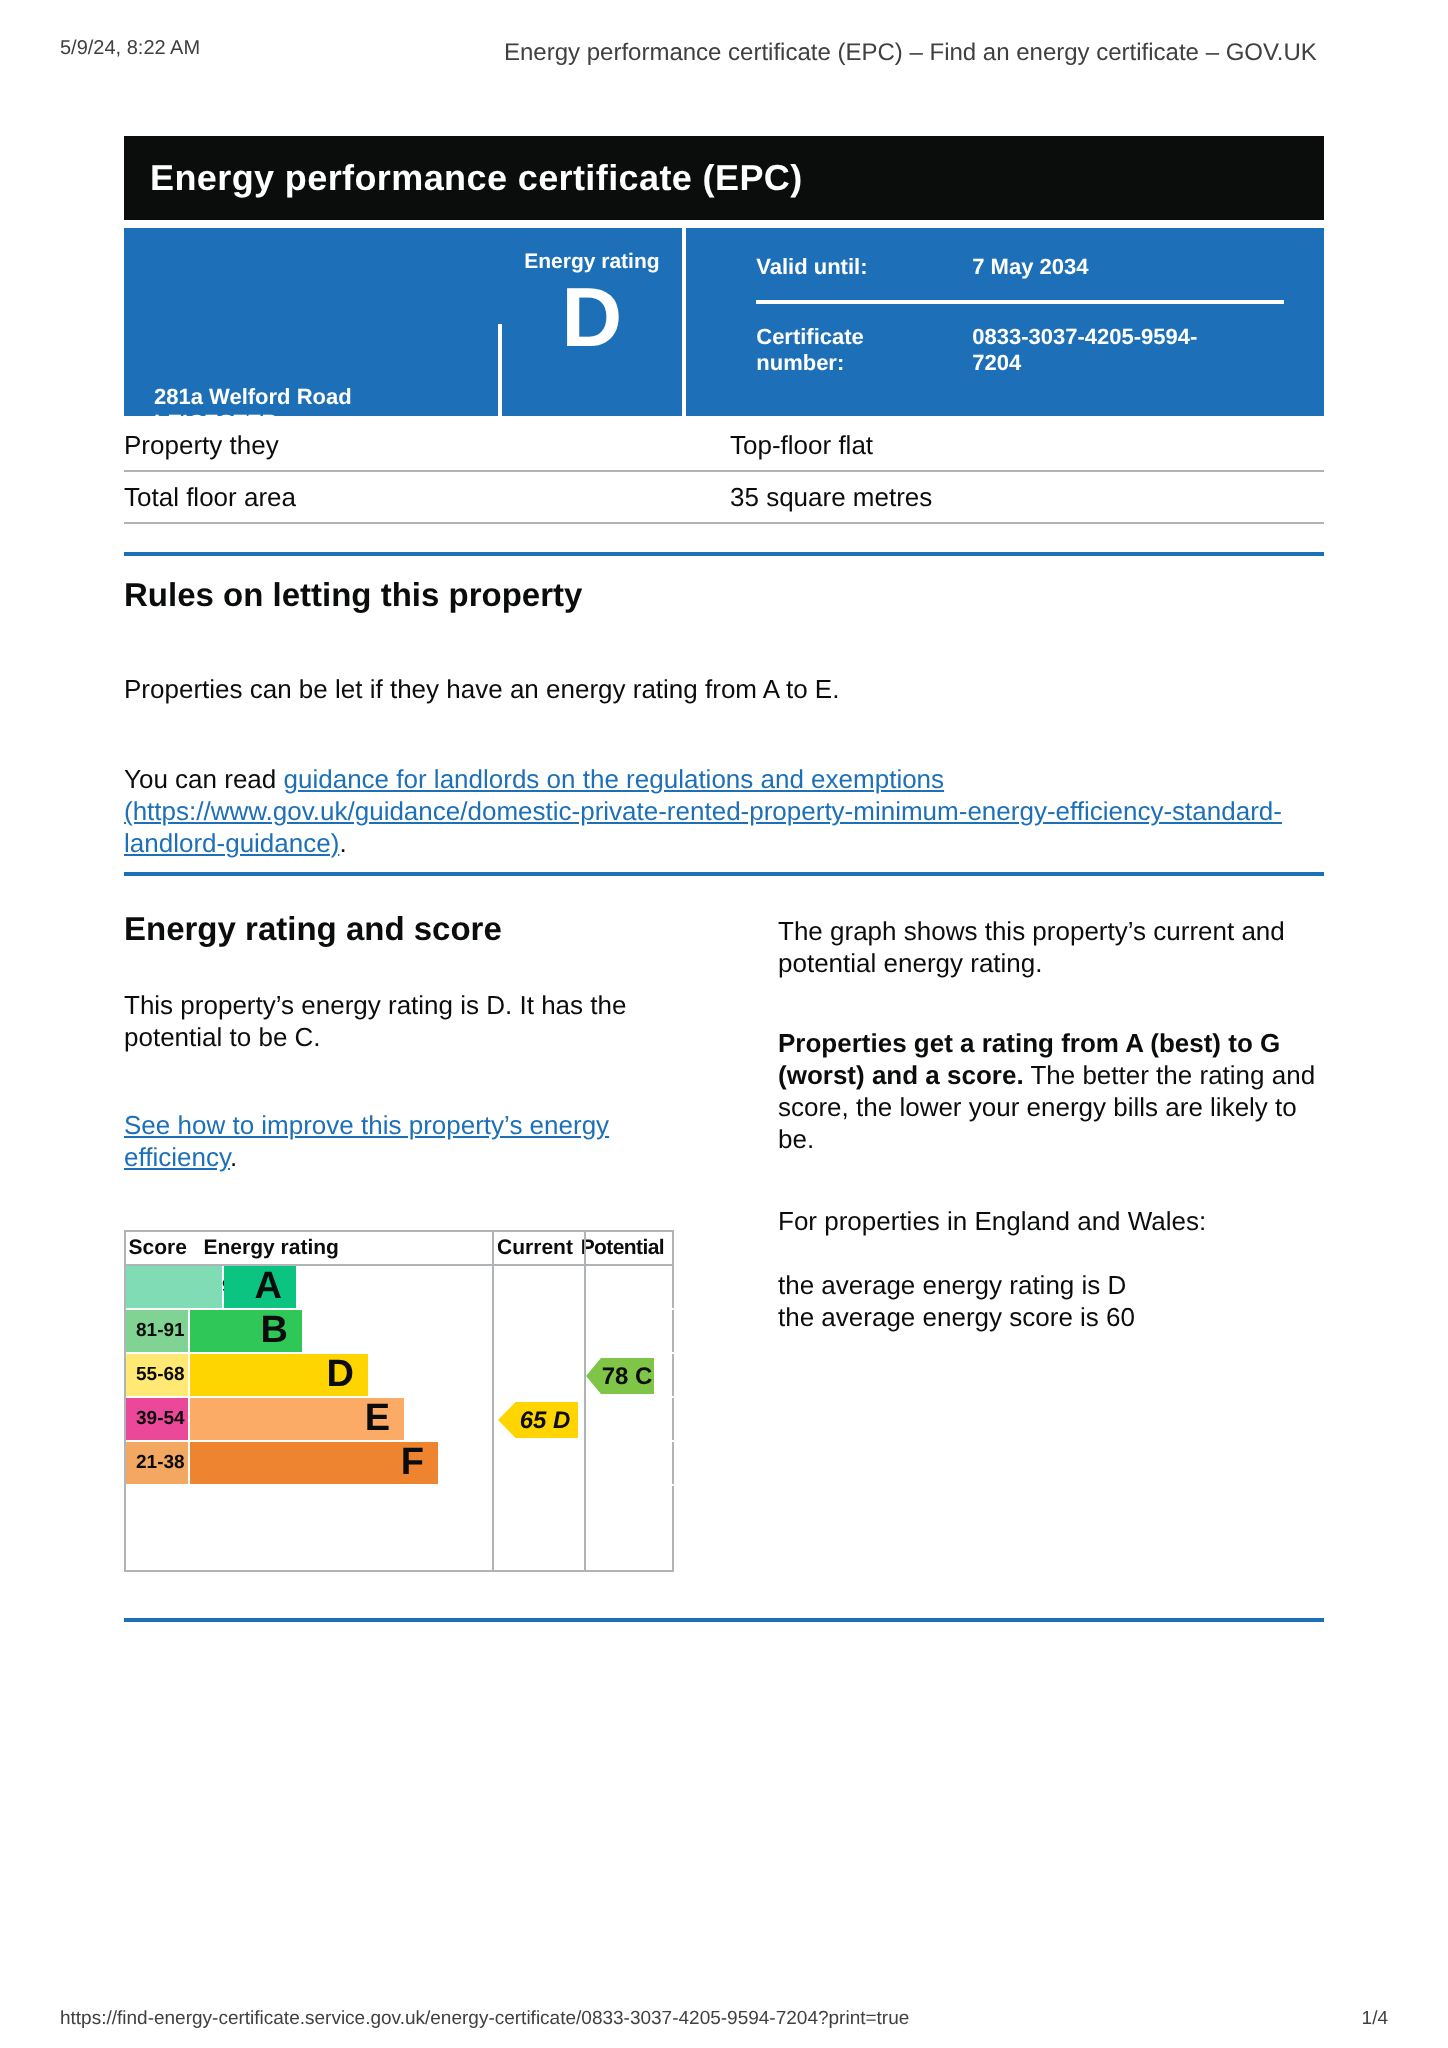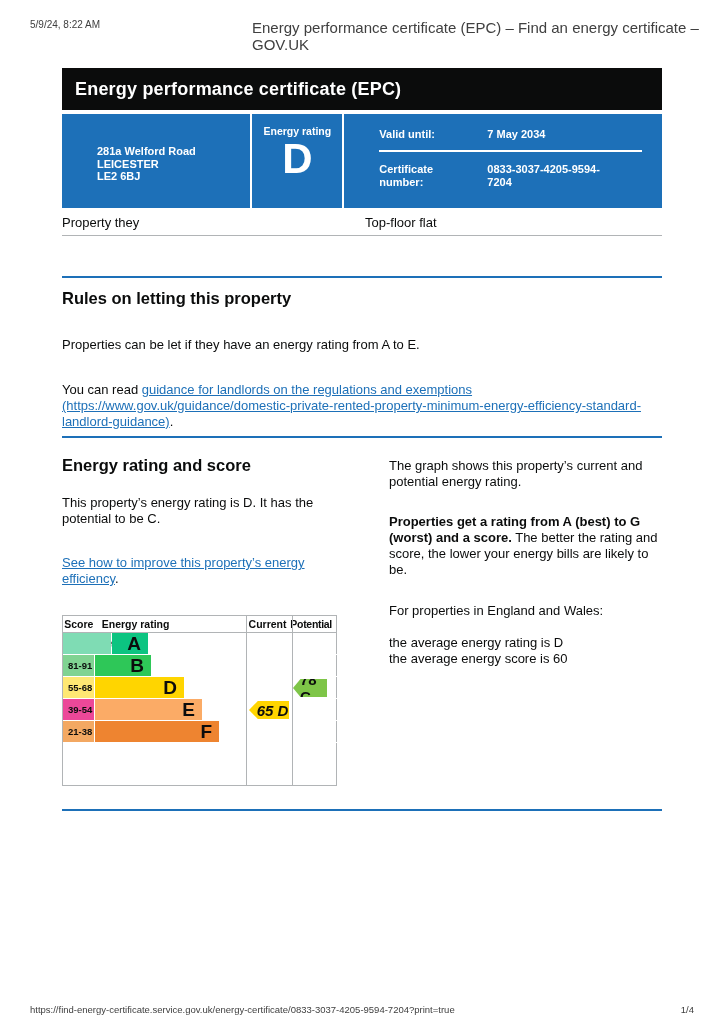--- a/index.html
+++ b/index.html
@@ -2,31 +2,31 @@
 <html><head>
 <meta charset="utf-8">
 <style>
   * { margin:0; padding:0; box-sizing:border-box; }
   html,body { background:#fff; }
   body { font-family:"Liberation Sans","DejaVu Sans",sans-serif; color:#0b0c0c; }
   .page { position:relative; width:724px; height:1024px; background:#fff; overflow:hidden; }
 
   
   .print-header-datetime { position:absolute; left:30px; top:19px; font-size:10px; color:#404040; }
-  .print-header-title { position:absolute; left:252px; top:19px; font-size:15px; color:#404040; }
+  .print-header-title { position:absolute; left:252px; top:19px; font-size:12px; color:#404040; }
   .print-footer-url { position:absolute; left:30px; top:1004px; font-size:9.5px; color:#404040; }
   .print-footer-page { position:absolute; right:30px; top:1004px; font-size:9.5px; color:#404040; }
 
   
   .banner { position:absolute; left:62px; top:68px; width:600px; height:42px; background:#0b0c0c; }
   .banner h1 { color:#fff; font-size:18px; font-weight:bold; line-height:42px; padding-left:13px; letter-spacing:.2px; }
 
   
   .summary { position:absolute; left:62px; top:114px; width:600px; height:94px; background:#1d70b8; color:#fff; display:flex; }
-  .sum-address { width:211px; border-right:2px solid #fff; padding:31px 0 0 35px; font-size:11px; font-weight:bold; line-height:12.5px; }
+  .sum-address { width:211px; border-right:2px solid #fff; padding:31px 0 0 15px; font-size:11px; font-weight:bold; line-height:12.5px;margin-top:48px; }
   .sum-rating { width:104px; border-right:2px solid #fff; text-align:center; padding-top:11px; }
   .sum-rating .lbl { font-size:10.5px; font-weight:bold; }
   .sum-rating .big { font-size:42px; font-weight:bold; line-height:40px; margin-top:2px; }
   .sum-details { width:333px; padding:14px 20px 0 15px; font-size:11px; font-weight:bold; line-height:13px;margin-left:20px; }
   .kv { display:flex; }
   .kv .k { width:108px; padding-right:20px; }
   .kv .v { width:132px; }
   .sum-rule { height:2px; background:#fff; margin:9px 0 11px 0; }
 
   
@@ -65,21 +65,21 @@
   #chart-rows { position:absolute; left:0; top:17px; width:275px; }
   .band-row { display:flex; height:22px; border-bottom:1px solid #fff; }
   .score-cell { width:32px; border-right:1px solid #fff; font-size:9.5px; font-weight:bold; line-height:21px; padding-left:5px; }
   .bar-area { flex:1; position:relative; }
   .band-bar { height:100%; display:flex; align-items:center; justify-content:flex-end; padding-right:7px; }
   .band-letter { font-size:19px; font-weight:bold; line-height:21px; color:#0b0c0c; }
   .grid-line { position:absolute; top:0; bottom:0; width:1px; background:#b1b4b6; }
   .gl1 { left:183px; } .gl2 { left:229px; }
   .epc-arrow { position:absolute; height:18px; clip-path:polygon(0 50%,22% 0,100% 0,100% 100%,22% 100%);
                display:flex; align-items:center; justify-content:center; padding-left:7px;
-               font-size:15px; font-weight:bold; color:#0b0c0c; }
+               font-size:12px; font-weight:bold; color:#0b0c0c; }
   #current-arrow { left:186px; width:40px; }
   #potential-arrow { left:230px; width:34px; }
 </style>
 </head>
 <body>
 
 <div class="page">
 
   <div class="print-header-datetime">5/9/24, 8:22 AM</div>
   <div class="print-header-title">Energy performance certificate (EPC) – Find an energy certificate – GOV.UK</div>
@@ -108,20 +108,24 @@
         <div class="k">Certificate number:</div>
         <div class="v">0833-3037-4205-9594-7204</div>
       </div>
     </div>
   </div>
 
   <div class="facts">
     <div class="row">
       <div class="lab">Property they</div>
       <div class="val">Top-floor flat</div>
+    </div>
+    <div class="row">
+      <div class="lab">Total floor area</div>
+      <div class="val">35 square metres</div>
     </div>
   </div>
 
   <div class="divider div1"></div>
 
   <h2 class="rules-heading">Rules on letting this property</h2>
   <p class="body-txt rules-p1">Properties can be let if they have an energy rating from A to E.</p>
   <p class="body-txt rules-p2"><span>You can read </span><a class="gov-link">guidance for landlords on the regulations and exemptions (https://www.gov.uk/guidance/domestic-private-rented-property-minimum-energy-efficiency-standard-landlord-guidance)</a><span>.</span></p>
 
   <div class="divider div2"></div>

